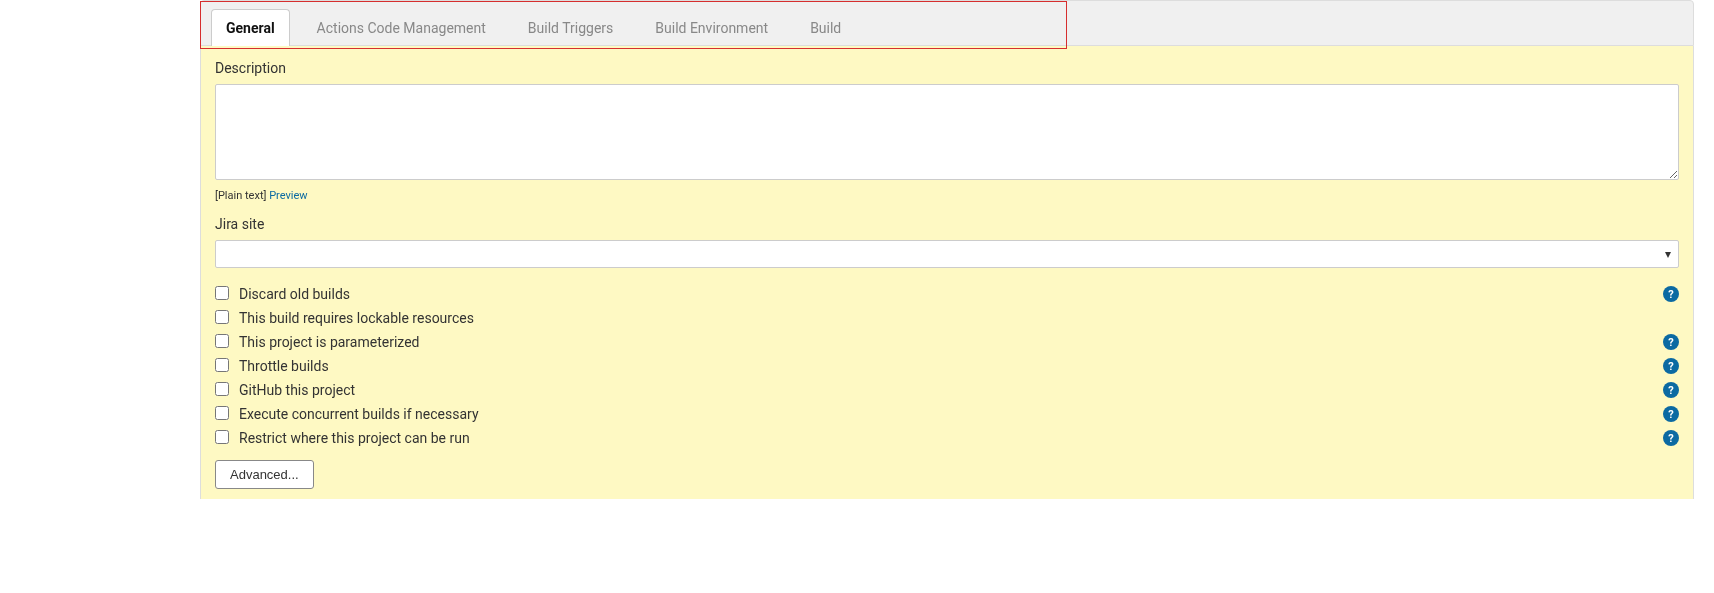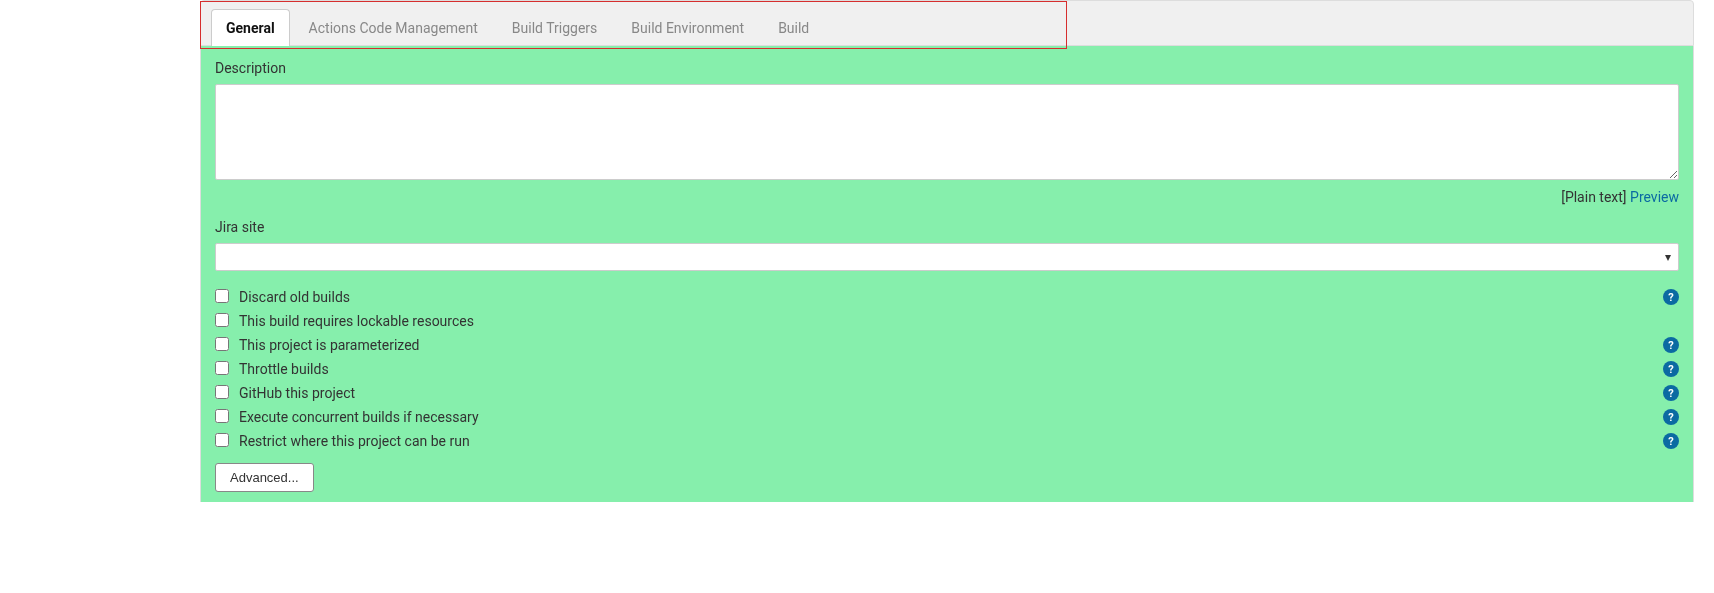--- a/index.html
+++ b/index.html
@@ -16,21 +16,21 @@
     .container {
       margin-left: 200px;
       margin-right: 20px;
     }
     .tab-bar {
       background: #f0f0f0;
       border: 1px solid #ddd;
       border-radius: 4px 4px 0 0;
       padding: 8px 10px 0 10px;
       display: flex;
-      gap: 4px;
+      gap: 12px;
     }
     .tab {
       padding: 10px 14px;
       color: #888;
       cursor: pointer;
       font-size: 14px;
       border: 1px solid transparent;
       border-bottom: none;
       margin-bottom: -1px;
       border-radius: 4px 4px 0 0;
@@ -43,21 +43,21 @@
     }
     .highlight-box {
       position: absolute;
       border: 1px solid #d62e2e;
       pointer-events: none;
     }
     .content-panel {
       border-left: 1px solid #ddd;
       border-right: 1px solid #ddd;
       padding: 0;
-      background: #86efac;
+      background: #fef9c3;
     }
     .section {
       padding: 14px 14px 0 14px;
     }
     .section-label {
       font-size: 14px;
       color: #333;
       margin-bottom: 8px;
       display: block;
     }
@@ -66,23 +66,22 @@
       height: 96px;
       border: 1px solid #ccc;
       border-radius: 2px;
       padding: 6px;
       font-family: inherit;
       font-size: 13px;
       resize: both;
     }
     .text-hint {
       margin-top: 6px;
-      font-size: 14px;
-      color: #333;
-      text-align: right;
+      font-size: 11px;
+      color: #333;
     }
     .text-hint .preview-link {
       color: #0b6aa2;
       cursor: pointer;
     }
     .jira-select {
       width: 100%;
       height: 28px;
       border: 1px solid #ccc;
       border-radius: 2px;

